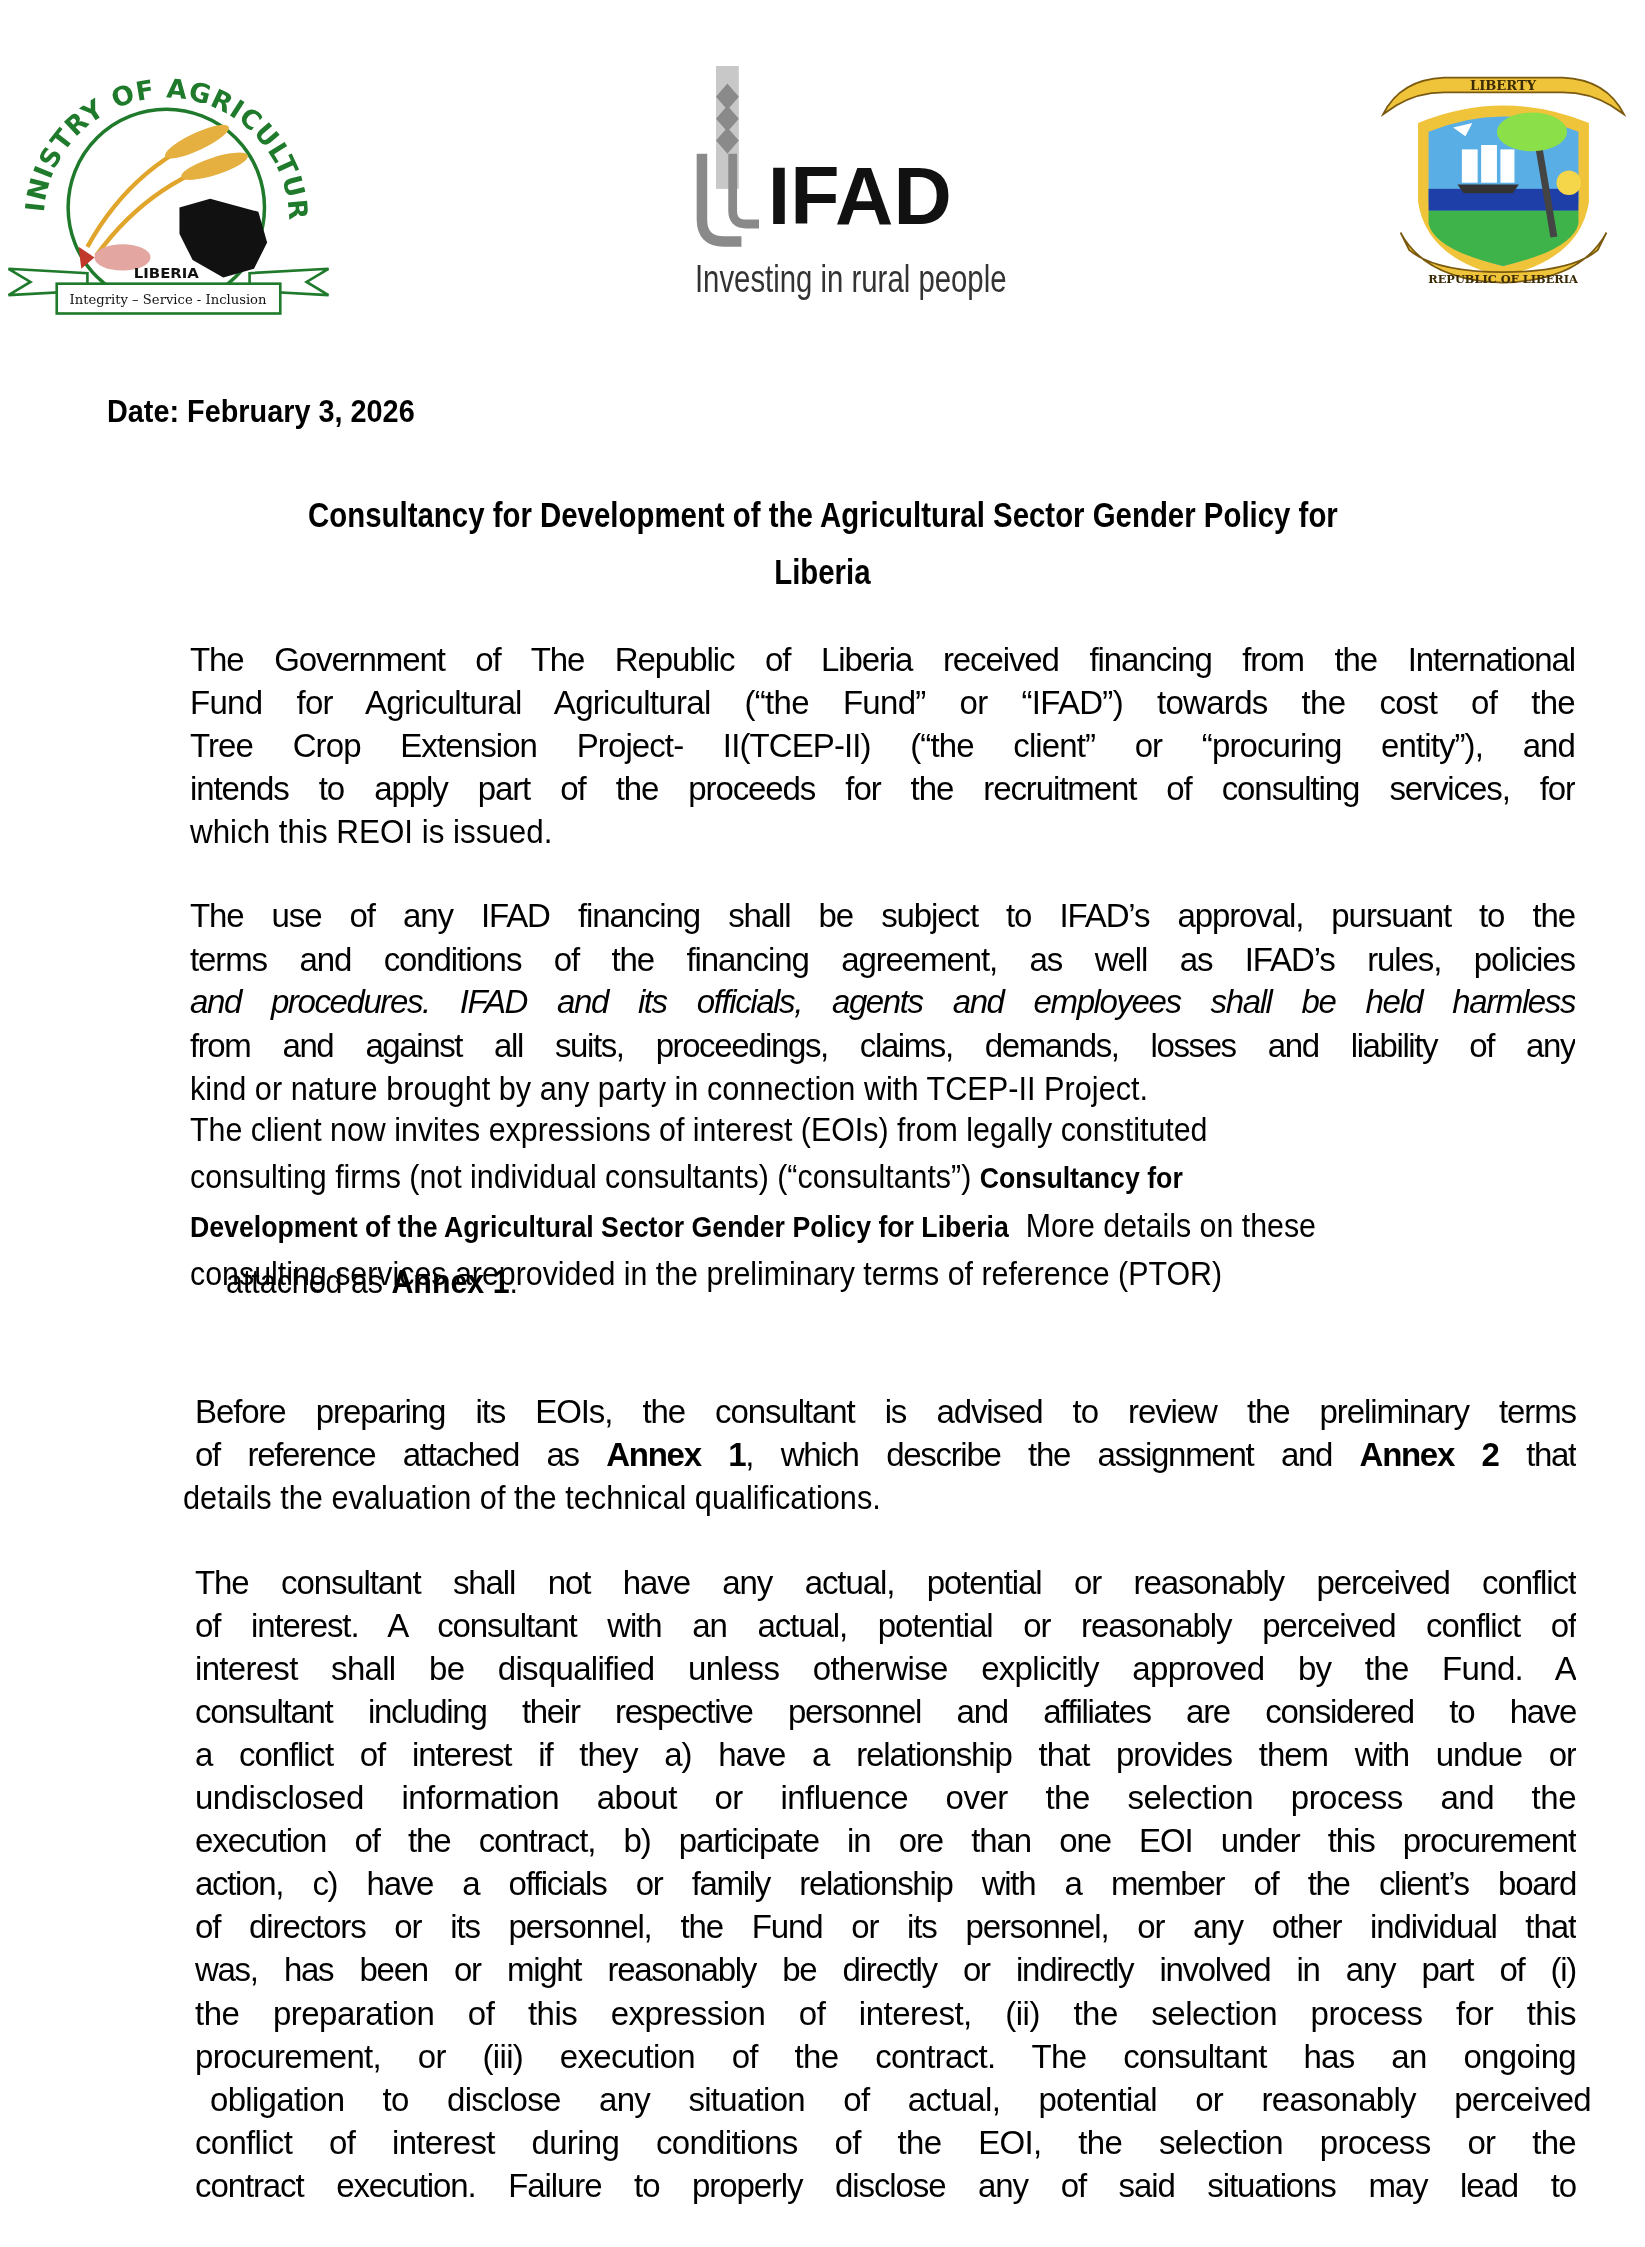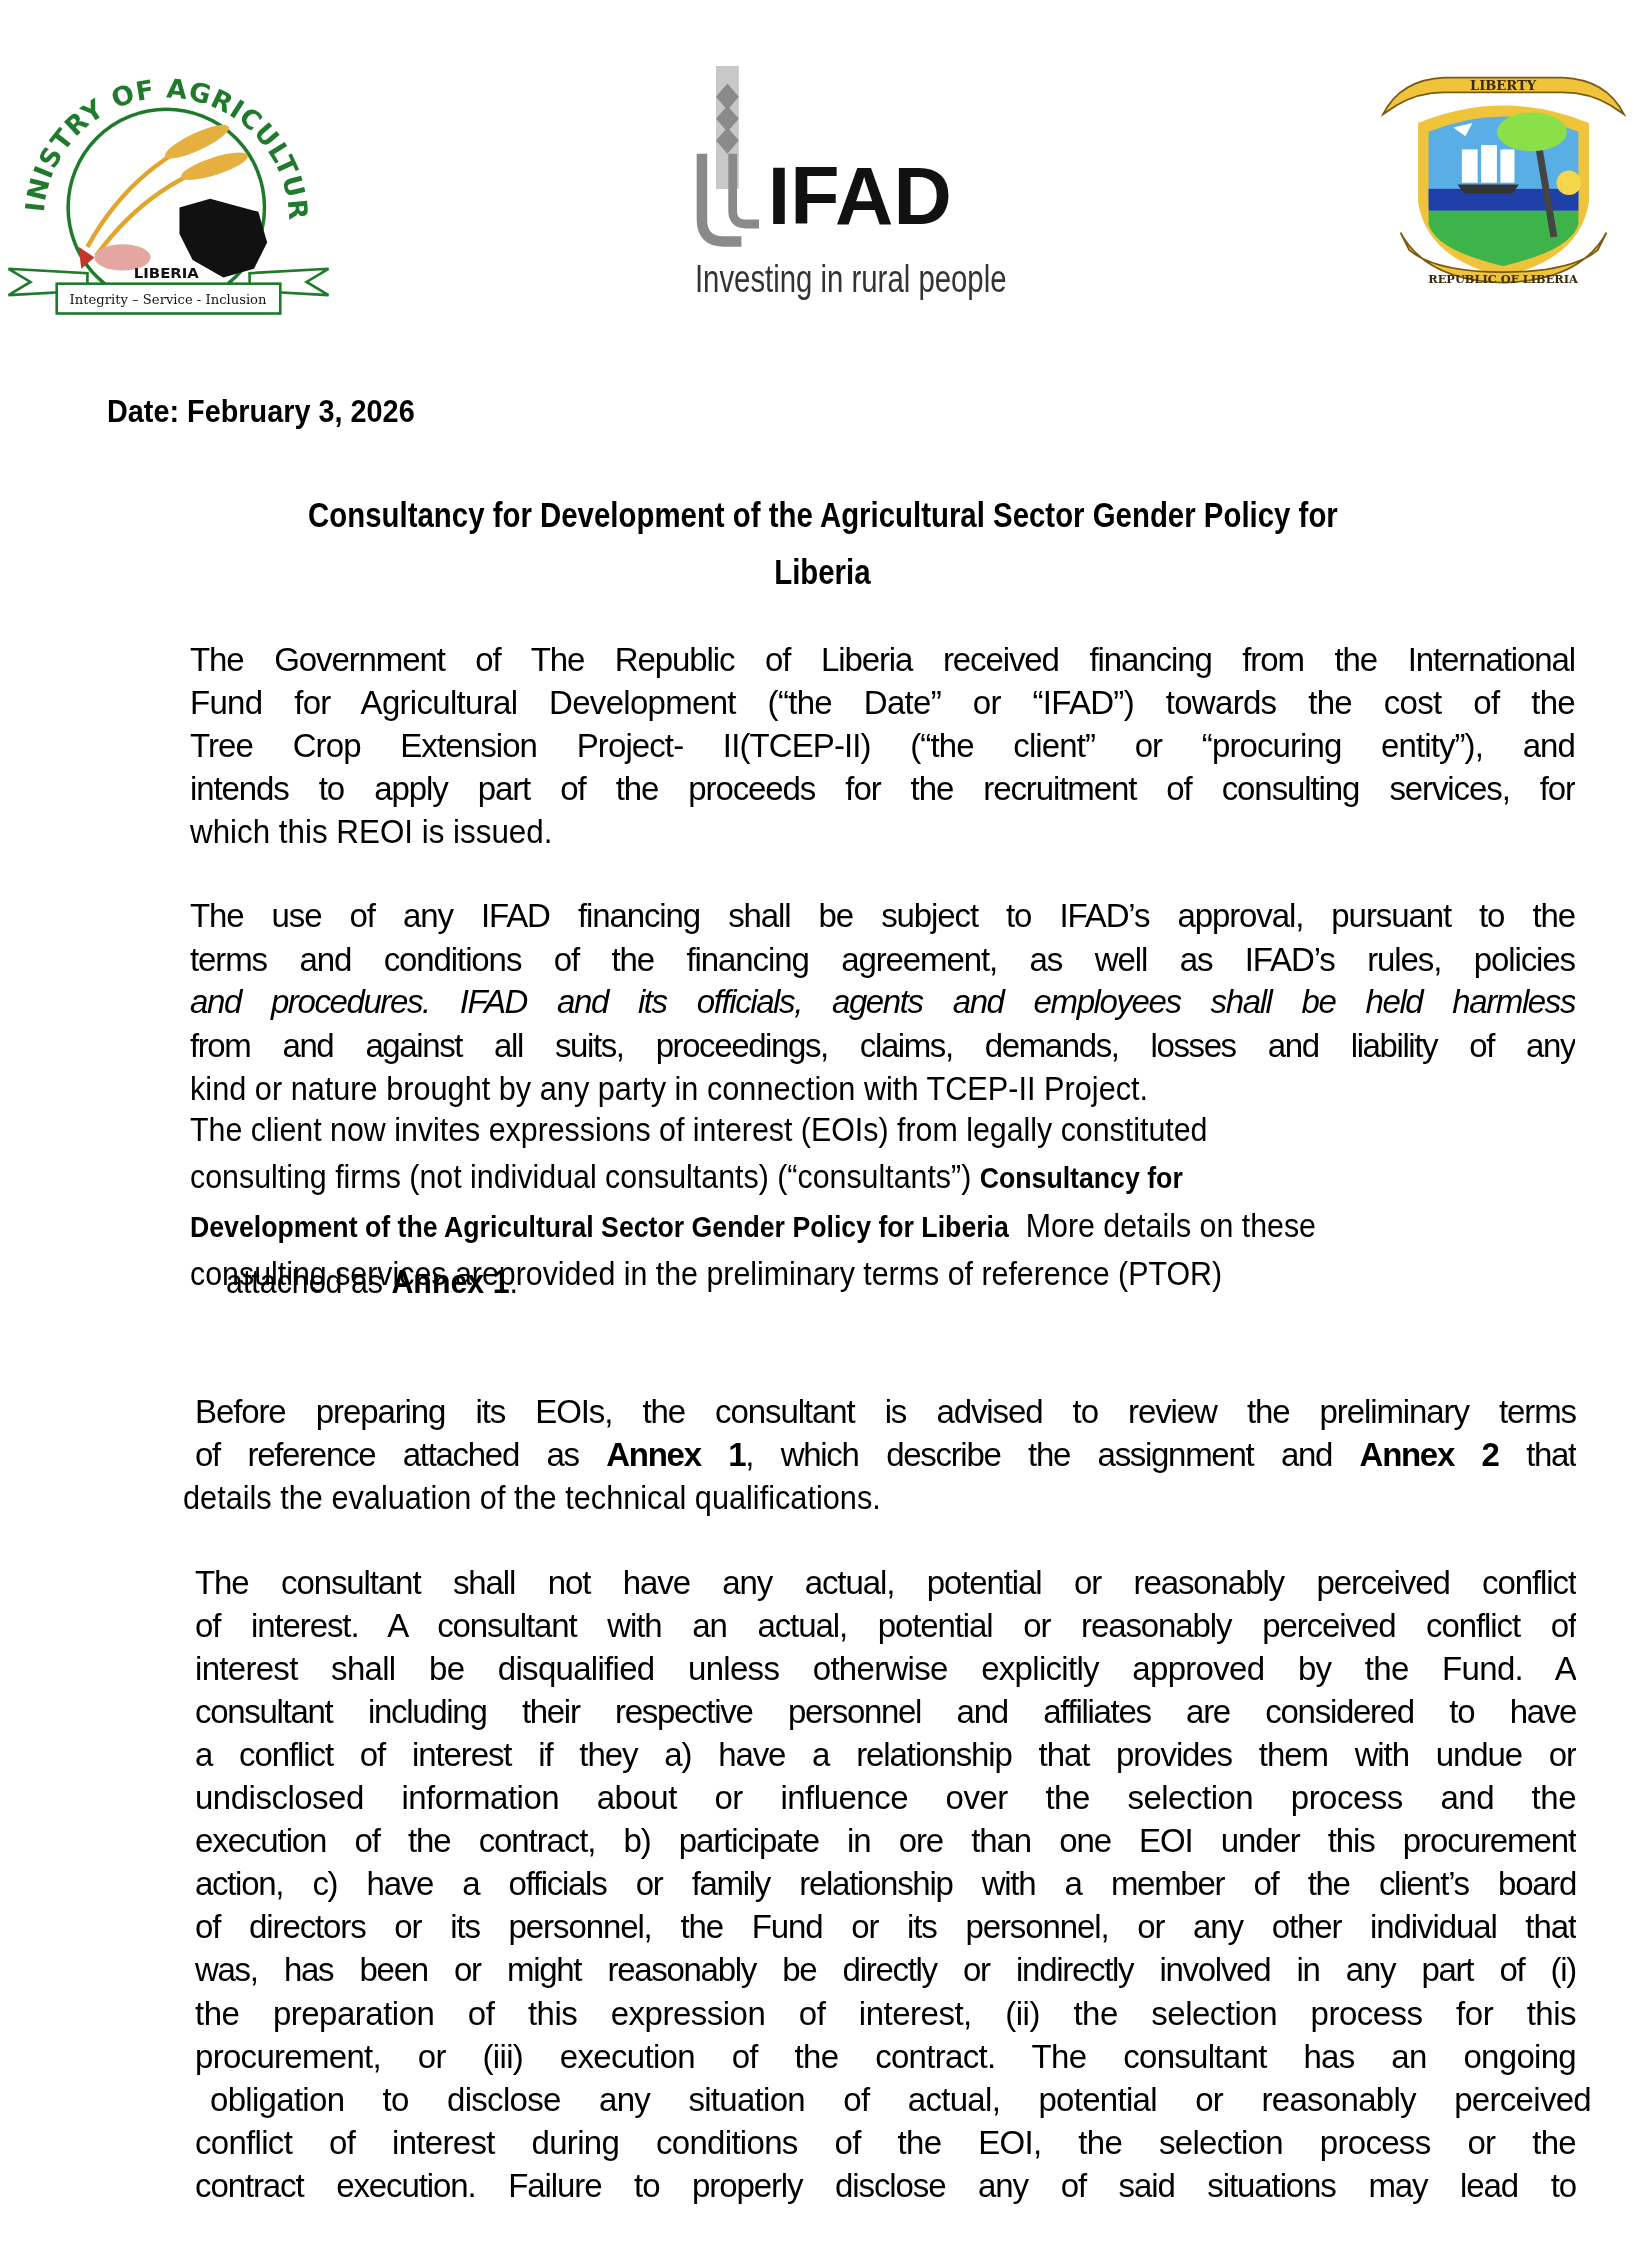--- a/index.html
+++ b/index.html
@@ -96,21 +96,21 @@
 
 <div class="title-line" style="top:494px;">
   <span class="title-inner" style="transform: scaleX(0.84);">Consultancy for Development of the Agricultural Sector Gender Policy for</span>
 </div>
 <div class="title-line" style="top:551px;">
   <span class="title-inner" style="transform: scaleX(0.84);">Liberia</span>
 </div>
 
 <div>
   <div class="line j" style="top:640px; transform:scaleX(1); letter-spacing:-1.1px;">The Government of The Republic of Liberia received financing from the International</div>
-  <div class="line j" style="top:683px; letter-spacing:-0.7px;">Fund for Agricultural Development (“the Date” or “IFAD”) towards the cost of the</div>
+  <div class="line j" style="top:683px; letter-spacing:-0.7px;">Fund for Agricultural Agricultural (“the Fund” or “IFAD”) towards the cost of the</div>
   <div class="line j" style="top:726px; letter-spacing:-0.9px;">Tree Crop Extension  Project- II(TCEP-II) (“the client” or “procuring entity”), and</div>
   <div class="line j" style="top:769px; letter-spacing:-1.1px;">intends to apply part of the proceeds for the recruitment of consulting services, for</div>
   <div class="line" style="top:812px;"><span class="sq" style="transform:scaleX(0.95);">which this REOI is issued.</span></div>
 </div>
 
 <div>
   <div class="line j" style="top:896px; letter-spacing:-1.1px;">The use of any IFAD financing shall be subject to IFAD’s approval, pursuant to the</div>
   <div class="line j" style="top:940px; letter-spacing:-1.1px;">terms and conditions of the financing agreement, as well as IFAD’s rules, policies</div>
   <div class="line j" style="top:982px; letter-spacing:-1.4px;font-style:italic;">and procedures. IFAD and its officials, agents and employees shall be held harmless</div>
   <div class="line j" style="top:1026px; letter-spacing:-1.4px;">from and against all suits, proceedings, claims, demands, losses and liability of any</div>

